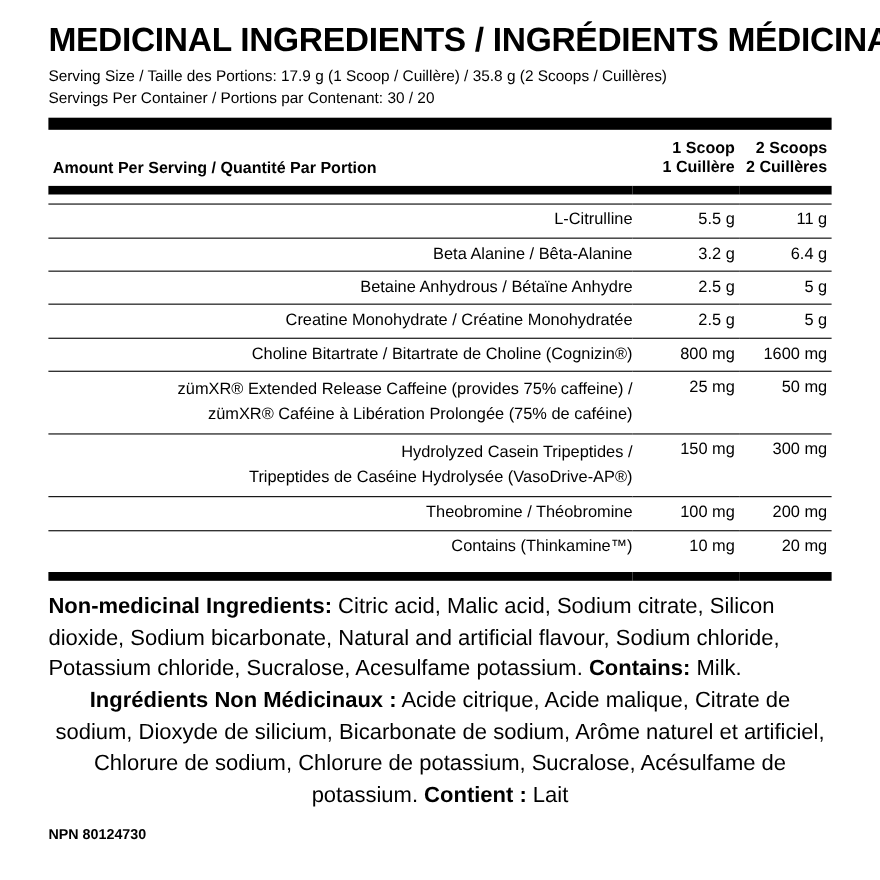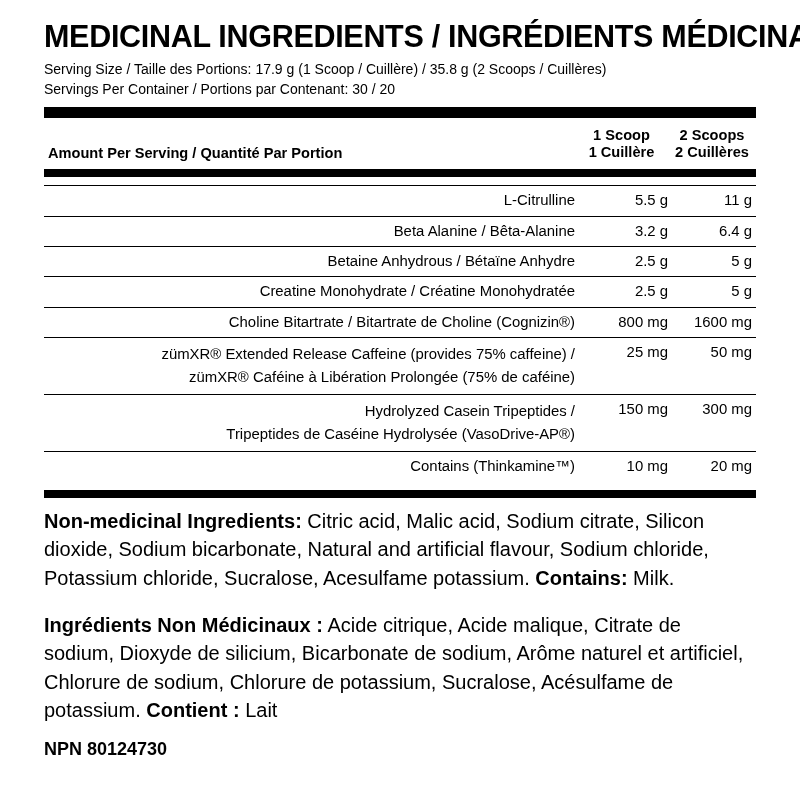--- a/index.html
+++ b/index.html
@@ -58,20 +58,21 @@
     padding-bottom: 8px;
     font-size: 14.6px;
     font-weight: bold;
     vertical-align: bottom;
   }
   .hdr-name {
     text-align: left;
     padding-left: 4px !important;
   }
   .hdr-num {
+    text-align: right;
     line-height: 1.18;
     padding-right: 4px !important;
   }
   .hdr-num .l1, .hdr-num .l2 { display: block; }
 
   .sep-row td {
     padding: 0;
   }
   .sep-bar {
     height: 8px;
@@ -101,23 +102,23 @@
     padding-top: 5px;
   }
   tr.ing.two-line td.name { line-height: 1.55; }
   tr.ing td.name .l2 { display: block; }
   .nmi {
     font-size: 20px;
     line-height: 1.43;
     margin-top: 9px;
   }
   .nmi b { font-weight: bold; }
-  .nmi-fr { margin-top: 18px; }
+  .nmi-fr { margin-top: 0; text-align: center; }
   .npn {
-    font-size: 18px;
+    font-size: 13px;
     font-weight: bold;
     margin-top: 14px;
   }
 </style>
 </head>
 <body>
 
 <div class="panel">
 
   <div class="title">MEDICINAL INGREDIENTS /  INGRÉDIENTS MÉDICINAUX</div>
@@ -204,20 +205,25 @@
       </tr>
       <tr class="ing two-line">
         <td class="name">
           <span>Hydrolyzed Casein Tripeptides /</span>
           <span class="l2">Tripeptides de Caséine Hydrolysée (VasoDrive-AP®)</span>
         </td>
         <td class="num">150 mg</td>
         <td class="num">300 mg</td>
       </tr>
       <tr class="ing">
+        <td class="name"><span>Theobromine / Théobromine</span></td>
+        <td class="num">100 mg</td>
+        <td class="num">200 mg</td>
+      </tr>
+      <tr class="ing">
         <td class="name"><span>Contains (Thinkamine™)</span></td>
         <td class="num">10 mg</td>
         <td class="num">20 mg</td>
       </tr>
 
       <tr class="sep-row">
         <td>
             <div class="sep-gap"></div>
           </td>
         <td>

